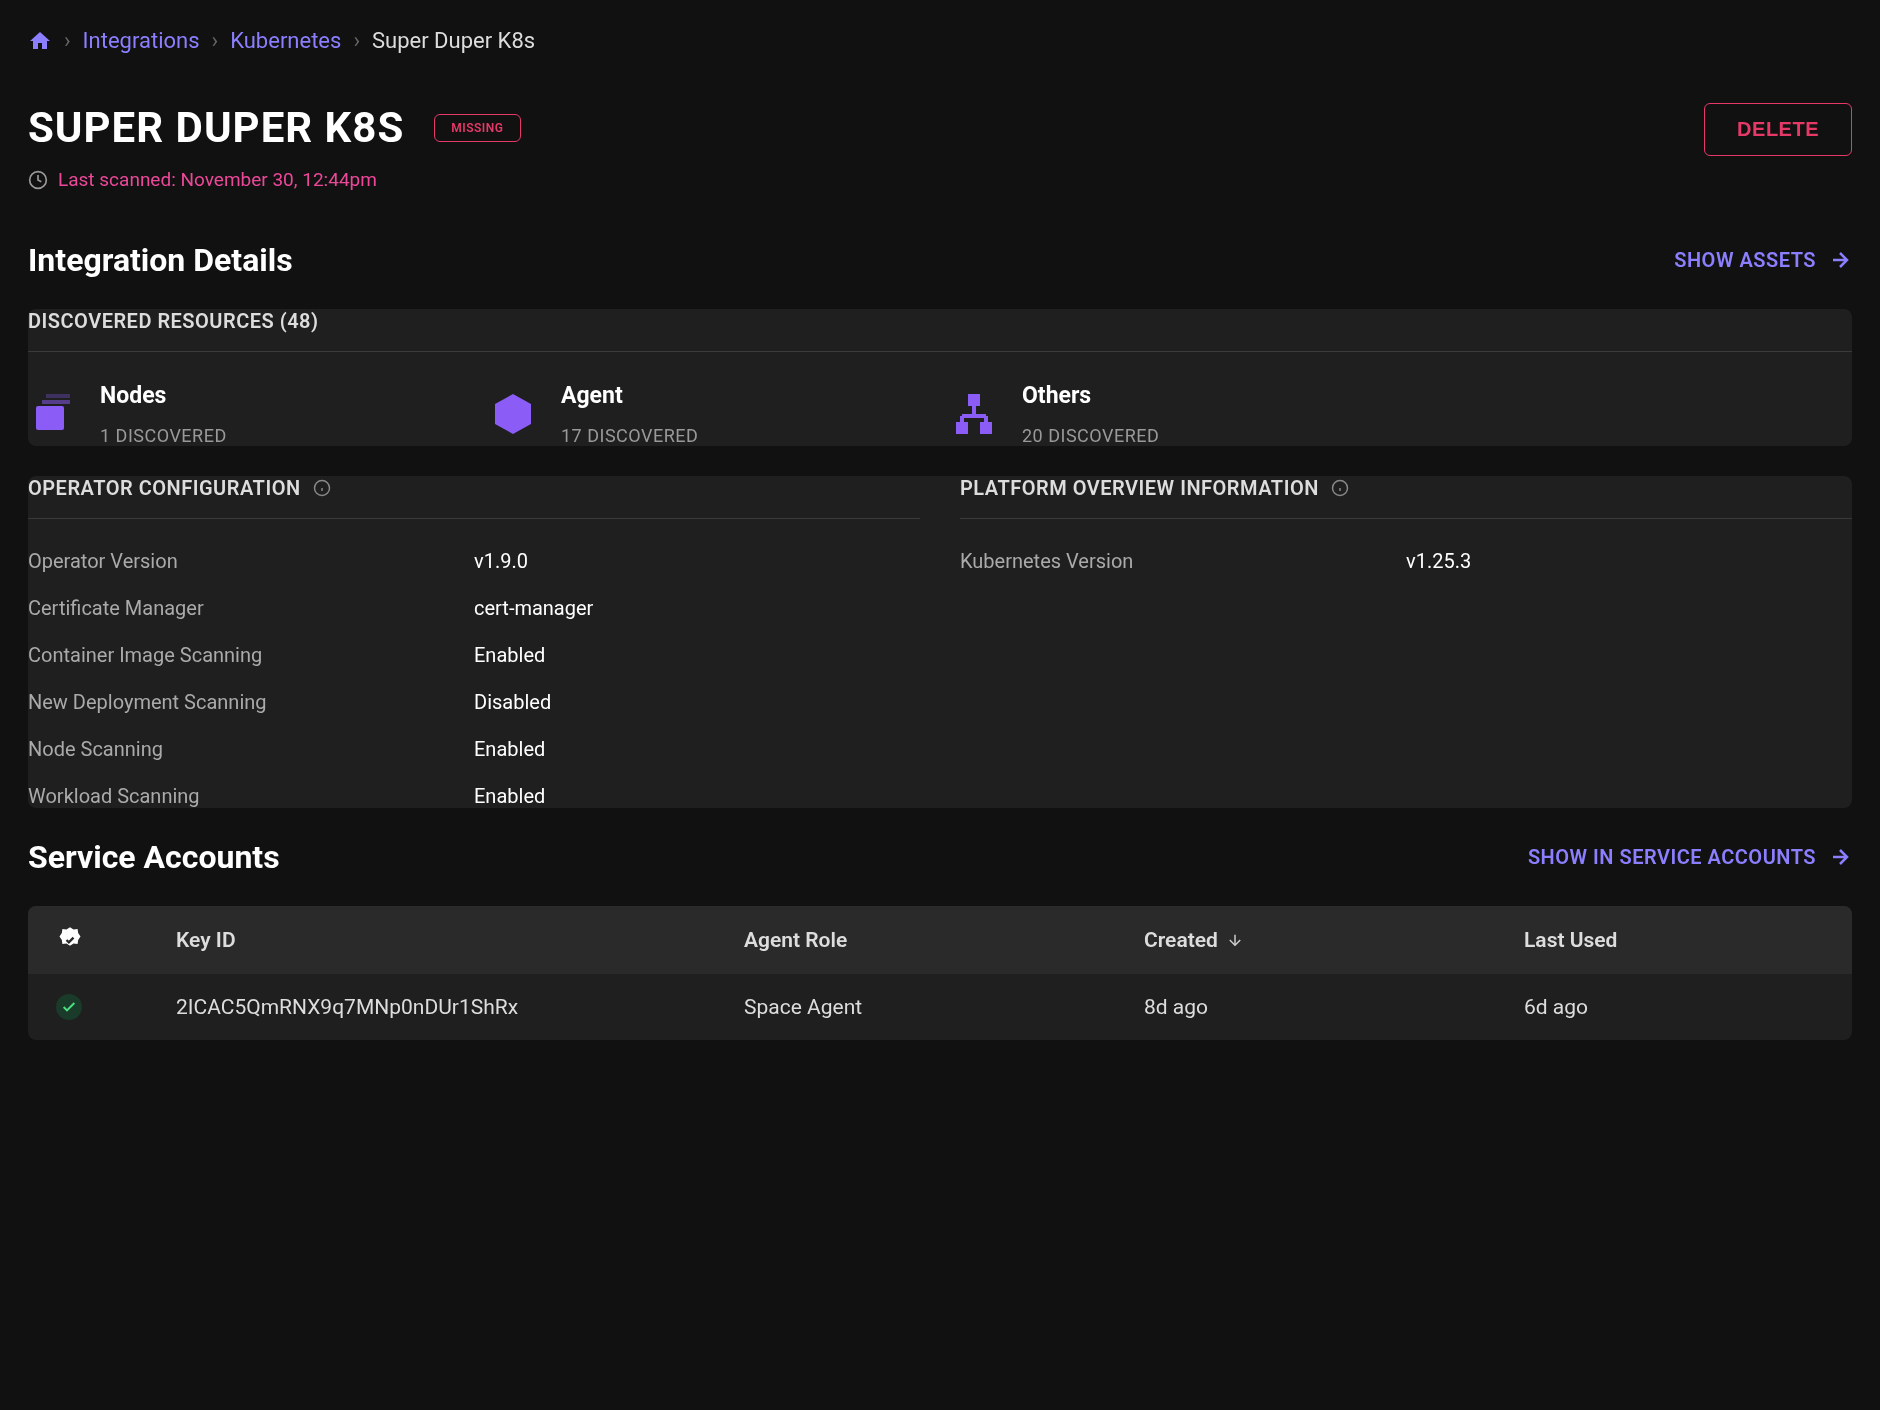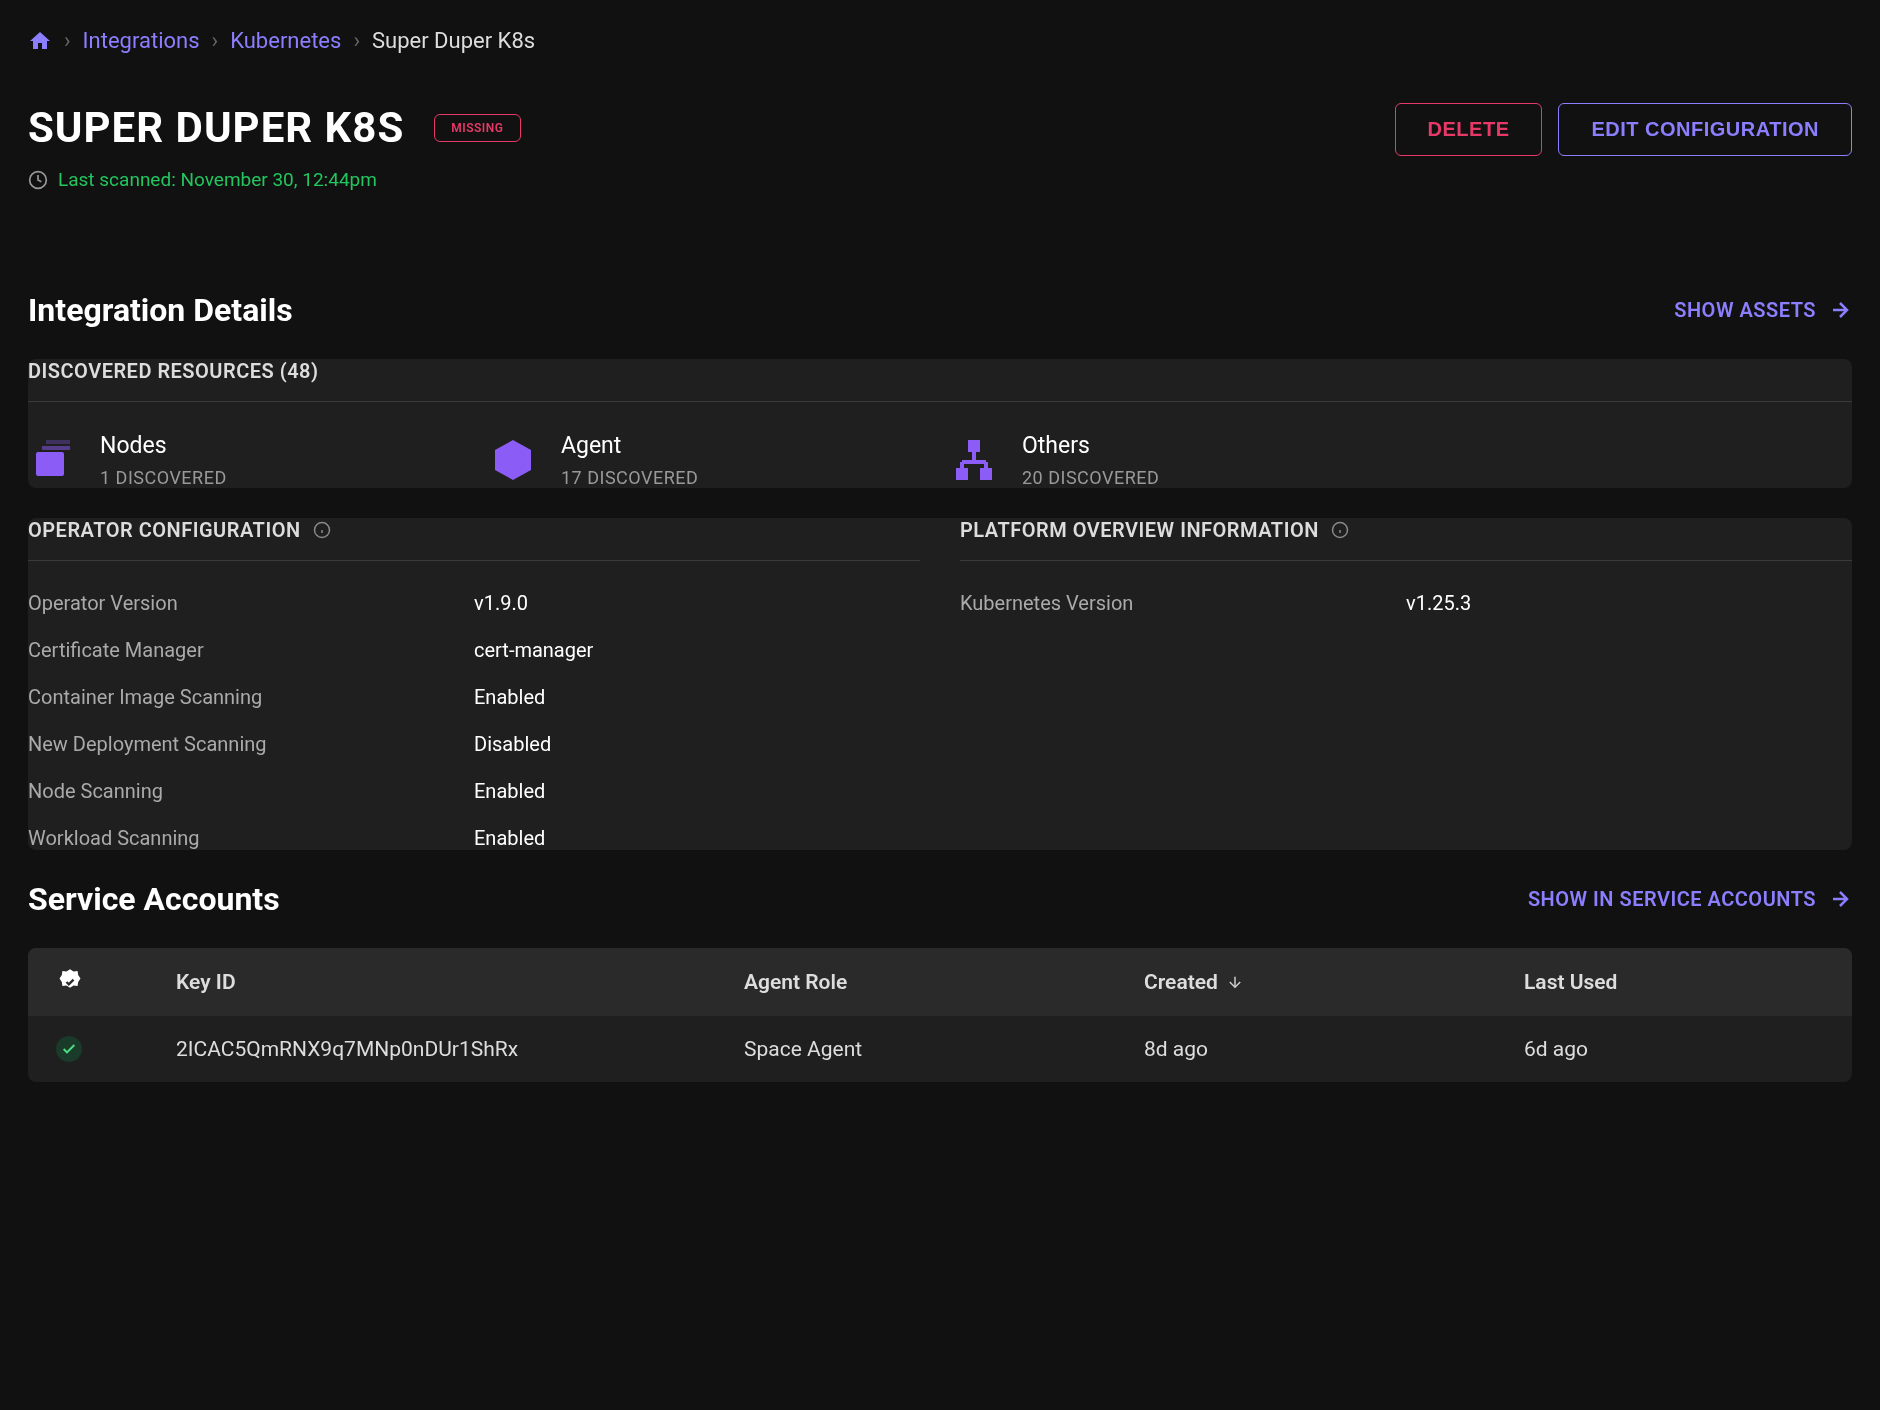--- a/index.html
+++ b/index.html
@@ -10,33 +10,33 @@
 .breadcrumb .current{color:#ddd}
 .home-icon{width:24px;height:24px;fill:#8b7fff}
 .header-row{display:flex;justify-content:space-between;align-items:flex-start;margin-bottom:12px}
 .title-group{display:flex;align-items:center;gap:30px}
 h1{font-size:42px;font-weight:700;letter-spacing:1px;color:#fff}
 .badge{border:1.5px solid #e63968;color:#e63968;padding:6px 16px;border-radius:6px;font-size:12px;font-weight:600;letter-spacing:0.5px}
 .btn-group{display:flex;gap:16px}
 .btn{padding:14px 32px;border-radius:6px;font-size:20px;font-weight:600;letter-spacing:0.5px;background:transparent;cursor:pointer}
 .btn-delete{border:1.5px solid #e63968;color:#e63968}
 .btn-edit{border:1.5px solid #8b7fff;color:#8b7fff}
-.subtitle{display:flex;align-items:center;gap:10px;color:#22c55e;font-size:19px;margin-bottom:100px}
+.subtitle{display:flex;align-items:center;gap:10px;color:#ec4899;font-size:19px;margin-bottom:50px}
 .clock-icon{width:20px;height:20px;stroke:#999;fill:none;stroke-width:2}
 .section-header{display:flex;justify-content:space-between;align-items:center;margin-bottom:30px}
 h2{font-size:32px;font-weight:700;color:#fff}
 .link-action{display:flex;align-items:flex-start;gap:12px;color:#8b7fff;font-size:20px;font-weight:600;letter-spacing:0.5px;cursor:pointer}
 .arrow-icon{width:24px;height:24px;stroke:#8b7fff;fill:none;stroke-width:2.5}
 .card{background:#1f1f1f;border-radius:8px;margin-bottom:30px}
 .card-title{font-size:20px;font-weight:600;letter-spacing:0.5px;color:#ddd;margin-bottom:18px;display:flex;align-items:center;gap:12px}
 .divider{border:none;border-top:1px solid #3a3a3a;margin-bottom:30px}
 .resources-grid{display:grid;grid-template-columns:repeat(4,1fr);gap:20px}
 .resource{display:flex;align-items:center;gap:24px}
 .resource-icon{width:48px;height:48px;fill:#8b5cf6}
-.resource-name{font-size:23px;font-weight:400;color:#fff;margin-bottom:8px}
+.resource-name{font-size:23px;font-weight:700;color:#fff;margin-bottom:16px}
 .resource-count{font-size:18px;color:#999;letter-spacing:0.5px}
 .two-col{display:grid;grid-template-columns:1fr 1fr;gap:40px}
 .kv-list{display:flex;flex-direction:column;gap:23px}
 .kv-row{display:flex}
 .kv-key{width:50%;color:#aaa;font-size:20px}
 .kv-val{color:#fff;font-size:20px}
 .info-icon{width:18px;height:18px;stroke:#888;fill:none;stroke-width:2}
 .table-wrap{background:#1f1f1f;border-radius:8px;overflow:hidden}
 .table-header{background:#2a2a2a;display:grid;grid-template-columns:120px 1fr 400px 380px 300px;padding:20px 28px;font-size:21px;font-weight:600;color:#ddd;align-items:center}
 .table-row{display:grid;grid-template-columns:120px 1fr 400px 380px 300px;padding:20px 28px;font-size:21px;color:#ddd;align-items:center}
@@ -61,21 +61,20 @@
   <span class="current">Super Duper K8s</span>
 </div>
 
 <div class="header-row">
   <div class="title-group">
     <h1>SUPER DUPER K8S</h1>
     <span class="badge">MISSING</span>
   </div>
   <div class="btn-group">
     <button class="btn btn-delete">DELETE</button>
-    <button class="btn btn-edit">EDIT CONFIGURATION</button>
   </div>
 </div>
 
 <div class="subtitle">
   <svg class="clock-icon" viewBox="0 0 24 24">
       <circle cx="12" cy="12" r="10"></circle>
       <polyline points="12 6 12 12 16 14"></polyline>
     </svg>
   <span>Last scanned: November 30, 12:44pm</span>
 </div>

